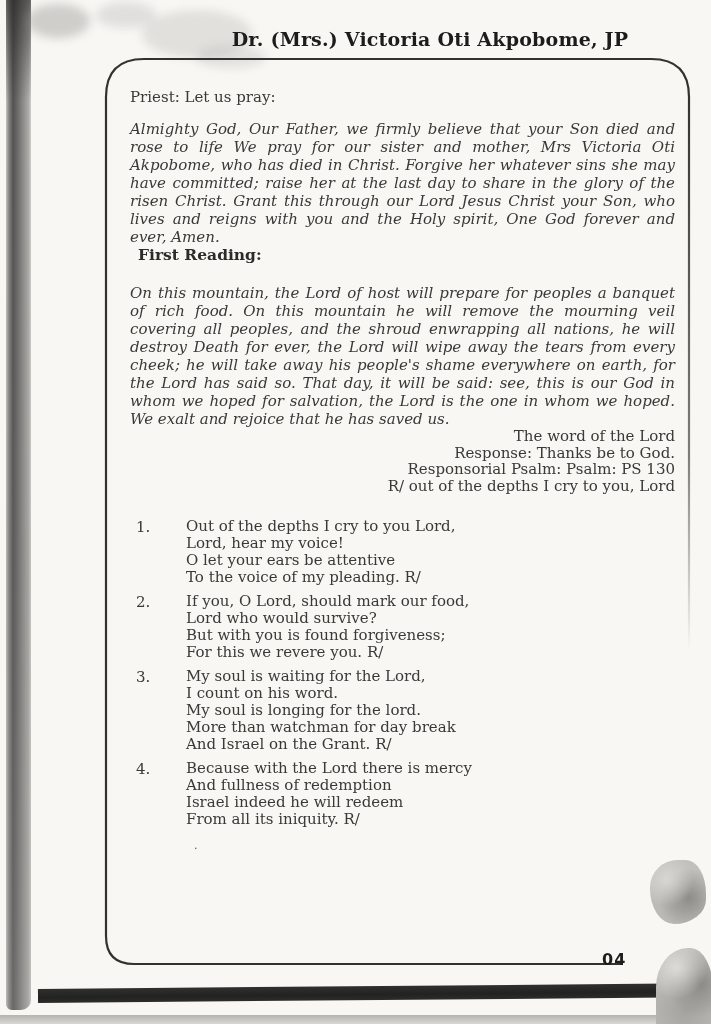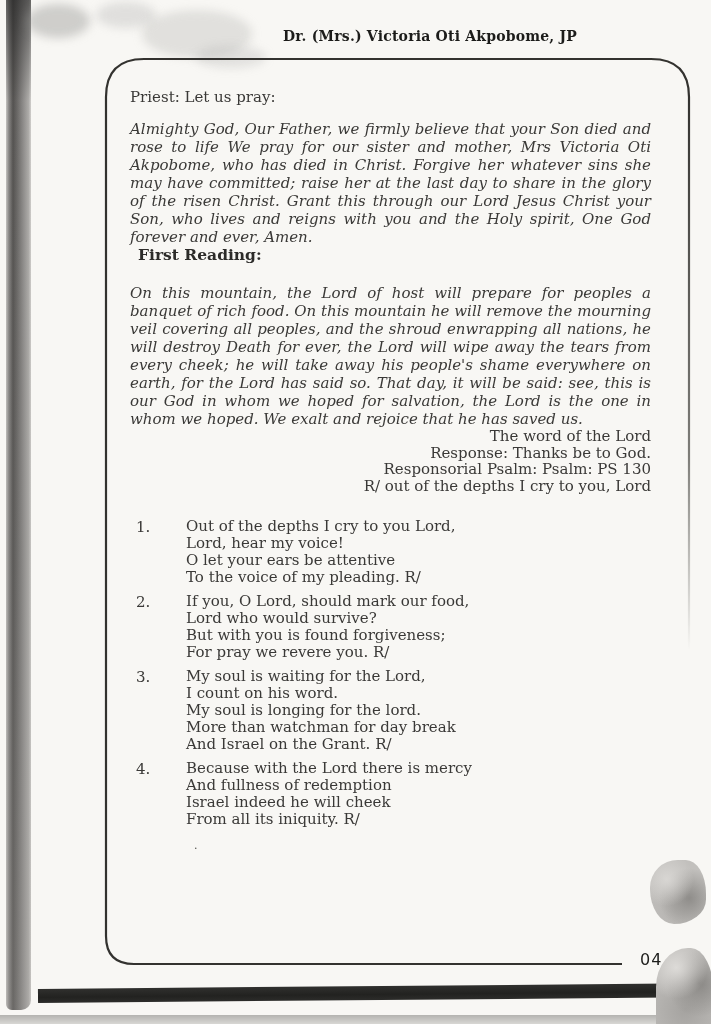--- a/index.html
+++ b/index.html
@@ -21,48 +21,48 @@
   }
   
   .smudge{position:absolute;border-radius:50%;filter:blur(5px);}
   .smudge.s1{left:26px;top:4px;width:64px;height:34px;background:rgba(140,140,138,.38);}
   .smudge.s2{left:96px;top:2px;width:60px;height:26px;background:rgba(170,170,168,.30);}
   .smudge.s3{left:142px;top:10px;width:110px;height:48px;background:rgba(165,165,162,.28);}
   .smudge.s4{left:196px;top:46px;width:70px;height:22px;background:rgba(150,150,148,.22);}
 
   .header-title{
     position:absolute;left:150px;top:28px;width:560px;
-    text-align:center;font-weight:bold;font-size:14px;letter-spacing:.2px;
+    text-align:center;font-weight:bold;font-size:19px;letter-spacing:.2px;
     color:#1c1c1a;
   }
 
   .frame-svg{position:absolute;left:0;top:0;width:711px;height:1024px;pointer-events:none;}
 
   .content{
     position:absolute;left:106px;top:59px;width:583px;box-sizing:border-box;
-    padding:29px 38px 0 24px;
+    padding:29px 14px 0 24px;
     color:#3a3937;font-size:15px;line-height:18px;
   }
   .priest-line{margin:0 0 14px 0;}
   p.para{margin:0;text-align:justify;text-justify:inter-word;font-style:italic;}
   .prayer{margin-bottom:19px;}
   .section-heading{font-weight:bold;font-size:15.5px;color:#2c2b29;margin:0 0 20px 8px;}
   .reading-source{margin:0;}
   .reading-body{margin-bottom:13px;}
   .line-stack div{line-height:16.5px;}
   .line-stack{margin-bottom:24px;text-align:right;}
   .verse{display:flex;margin-bottom:7px;}
   .verse-number{width:56px;flex:0 0 56px;padding-left:6px;box-sizing:border-box;}
   .verse-lines div{line-height:17px;}
   .stray-dot{display:block;margin:14px 0 0 64px;font-size:11px;color:#55544f;line-height:8px;}
 
   .page-number{
-    position:absolute;left:640px;top:950px;
+    position:absolute;left:602px;top:950px;
     font-family:"DejaVu Sans","Liberation Sans",sans-serif;
-    font-weight:normal;font-size:16px;color:#1d1d1b;letter-spacing:1px;
+    font-weight:bold;font-size:16px;color:#1d1d1b;letter-spacing:1px;
   }
   .black-bar{
     position:absolute;left:38px;top:989px;width:630px;height:14px;
     background:linear-gradient(180deg,#30302e,#222220 60%,#2c2c2a);
     transform:rotate(-0.5deg);transform-origin:left center;
   }
   .bottom-strip{
     position:absolute;left:0;top:1015px;width:711px;height:9px;
     background:linear-gradient(180deg,#b4b3b0,#d8d7d4);
   }
@@ -130,39 +130,39 @@
           <div>O let your ears be attentive</div>
           <div>To the voice of my pleading. R/</div>
         </div>
       </div>
       <div class="verse">
         <div class="verse-number">2.</div>
         <div class="verse-lines">
           <div>If you, O Lord, should mark our food,</div>
           <div>Lord who would survive?</div>
           <div>But with you is found forgiveness;</div>
-          <div>For pray we revere you. R/</div>
+          <div>For this we revere you. R/</div>
         </div>
       </div>
       <div class="verse">
         <div class="verse-number">3.</div>
         <div class="verse-lines">
           <div>My soul is waiting for the Lord,</div>
           <div>I count on his word.</div>
           <div>My soul is longing for the lord.</div>
           <div>More than watchman for day break</div>
           <div>And Israel on the Grant. R/</div>
         </div>
       </div>
       <div class="verse">
         <div class="verse-number">4.</div>
         <div class="verse-lines">
           <div>Because with the Lord there is mercy</div>
           <div>And fullness of redemption</div>
-          <div>Israel indeed he will cheek</div>
+          <div>Israel indeed he will redeem</div>
           <div>From all its iniquity. R/</div>
         </div>
       </div>
     </div>
   <span class="stray-dot">.</span>
 </div>
 
 <div class="page-number">04</div>
 <div class="black-bar"></div>
 <div class="torn t1"></div>

